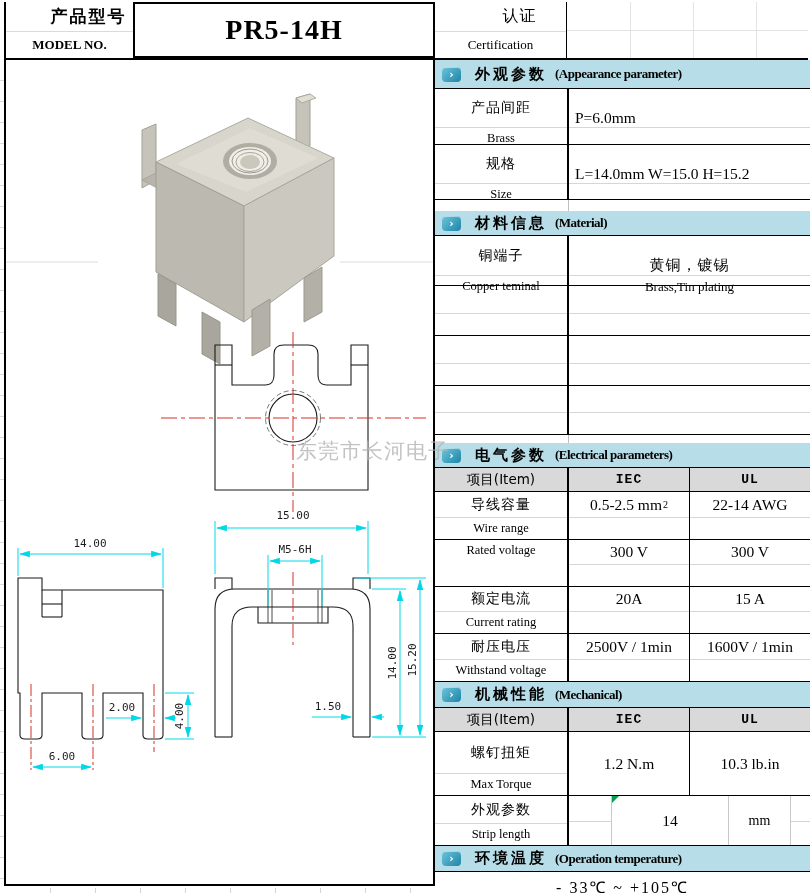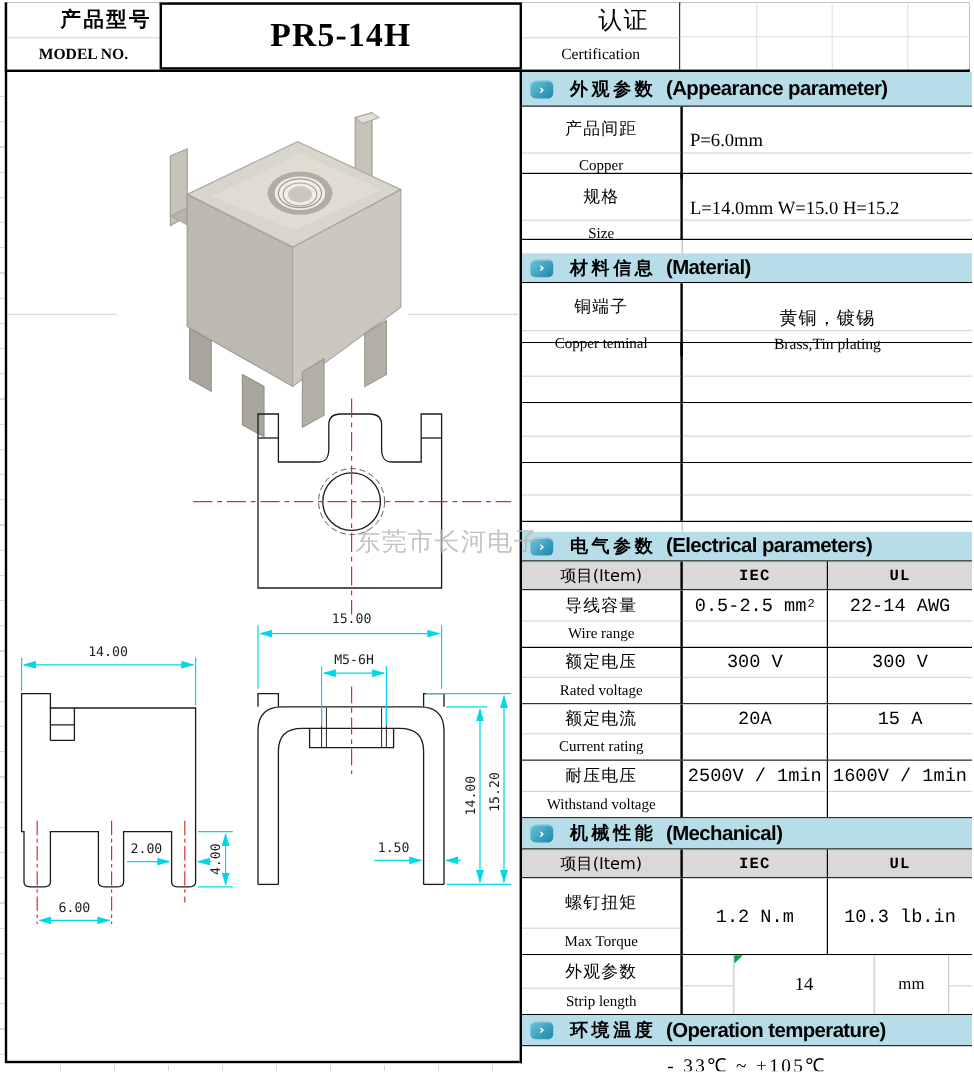--- a/index.html
+++ b/index.html
@@ -17,44 +17,44 @@
   #h-model-label{left:4px;width:129px;border-left:2px solid #000;}
   #h-model-no{left:133px;width:302px;border:2px solid #000;display:flex;align-items:center;justify-content:center;}
   #h-cert{left:435px;width:132px;border-right:1px solid #000;}
   #h-empty{left:567px;width:241px;}
   #h-bottom{position:absolute;left:4px;top:58px;width:804px;height:2px;background:#000;}
   .two-line{display:flex;flex-direction:column;}
   .two-line .l1{flex:1;display:flex;align-items:center;justify-content:center;border-bottom:1px solid #dadada;padding-left:38px;}
   .two-line .l2{height:26px;display:flex;align-items:center;justify-content:center;}
   .zh-big{font-weight:bold;font-size:17px;letter-spacing:2px;}
   .en-big{font-family:"Liberation Serif",serif;font-weight:bold;font-size:13px;}
-  .zh-med{font-size:20px;letter-spacing:1px;}
+  .zh-med{font-size:16px;letter-spacing:1px;}
   .en-med{font-family:"Liberation Serif",serif;font-size:13px;}
   #model-no-text{font-family:"Liberation Serif",serif;font-weight:bold;font-size:28px;letter-spacing:1px;}
   .faint-h{position:absolute;background:#e3e3e3;height:1px;}
   .faint-v{position:absolute;background:#e3e3e3;width:1px;}
   
   #rightcol{position:absolute;left:433px;top:60px;width:377px;height:826px;box-sizing:border-box;
             border-left:2px solid #000;background:#fff;}
   .sec{display:flex;align-items:center;background:#b7dee8;border-bottom:1px solid #000;box-sizing:border-box;}
   .sicon{width:19px;height:15px;margin-left:7px;border-radius:4px;flex:0 0 auto;
          background:linear-gradient(135deg,#6cc6da,#1d84a8);color:#fff;font-weight:bold;font-size:11px;
          display:flex;align-items:center;justify-content:center;box-shadow:inset 0 1px 0 rgba(255,255,255,.5);}
   .sec .t-zh{font-weight:bold;font-size:15px;margin-left:14px;letter-spacing:3px;}
-  .sec .t-en{font-family:Liberation Sans, sans-serif;font-weight:bold;font-size:17px;margin-left:8px;letter-spacing:-0.5px;}
+  .sec .t-en{font-family:Liberation Serif, serif;font-weight:bold;font-size:13px;margin-left:8px;letter-spacing:-0.5px;}
   .prow{display:grid;grid-template-columns:134px 1fr;border-bottom:1px solid #000;box-sizing:border-box;background:#fff;}
   .prow .lab{border-right:2px solid #000;display:flex;flex-direction:column;box-sizing:border-box;}
   .lab .zh{flex:1;display:flex;align-items:center;justify-content:center;font-size:14px;letter-spacing:1px;border-bottom:1px solid #d6d6d6;}
   .lab .en{height:21px;display:flex;align-items:center;justify-content:center;font-family:"Liberation Serif",serif;font-size:12.5px;}
   .valwrap{display:flex;flex-direction:column;font-family:"Liberation Serif",serif;font-size:15.5px;}
   .valwrap .vtop{flex:1;display:flex;align-items:center;border-bottom:1px solid #d6d6d6;padding-left:6px;margin-top:20px;}
   .valwrap .vbot{height:21px;display:flex;align-items:center;justify-content:center;font-size:13px;}
   .valwrap.centered .vtop{justify-content:center;padding-left:0;font-size:15px;letter-spacing:1px;}
   .val2{display:grid;grid-template-columns:121px 1fr;}
-  .vcell{border-right:1px solid #000;display:flex;flex-direction:column;font-family:Liberation Mono, monospace;font-size:15.5px;box-sizing:border-box;}
+  .vcell{border-right:1px solid #000;display:flex;flex-direction:column;font-family:Liberation Serif, serif;font-size:15.5px;box-sizing:border-box;}
   .vcell:last-child{border-right:none;}
   .vcell .vtop{flex:1;display:flex;align-items:center;justify-content:center;border-bottom:1px solid #d6d6d6;}
   .vcell .vbot{flex:0 0 21px;}
   .vcell.merged{justify-content:center;align-items:center;flex-direction:row;}
   .vcell sup{font-size:10px;vertical-align:super;margin-left:1px;}
   .ihrow{display:grid;grid-template-columns:134px 121px 1fr;border-bottom:1px solid #000;box-sizing:border-box;background:#d9d9d9;}
   .ihrow div{display:flex;align-items:center;justify-content:center;box-sizing:border-box;}
   .ihrow .c1{border-right:2px solid #000;font-size:13.5px;}
   .ihrow .c2{border-right:1px solid #000;}
   .ihrow .c2,.ihrow .c3{font-family:"Liberation Mono",monospace;font-weight:bold;font-size:13px;letter-spacing:1px;}
@@ -238,21 +238,21 @@
   <div id="rightcol">
 
     <div class="sec" style="height:29px">
       <span class="sicon">›</span>
       <span class="t-zh">外观参数</span>
       <span class="t-en">(Appearance parameter)</span>
     </div>
     <div class="prow" style="height:56px">
       <div class="lab">
         <div class="zh">产品间距</div>
-        <div class="en">Copper</div>
+        <div class="en">Brass</div>
       </div>
       <div class="valwrap">
         <div class="vtop">P=6.0mm</div>
         <div class="vbot"></div>
       </div>
     </div>
     <div class="prow" style="height:55px">
       <div class="lab">
         <div class="zh">规格</div>
         <div class="en">Size</div>
@@ -335,21 +335,20 @@
             <div class="vbot"></div>
           </div>
         <div class="vcell">
             <div class="vtop">22-14  AWG</div>
             <div class="vbot"></div>
           </div>
       </div>
     </div>
     <div class="prow" style="height:47px">
       <div class="lab">
-        <div class="zh">额定电压</div>
         <div class="en">Rated voltage</div>
       </div>
       <div class="val2">
         <div class="vcell">
             <div class="vtop">300 V</div>
             <div class="vbot"></div>
           </div>
         <div class="vcell">
             <div class="vtop">300 V</div>
             <div class="vbot"></div>

